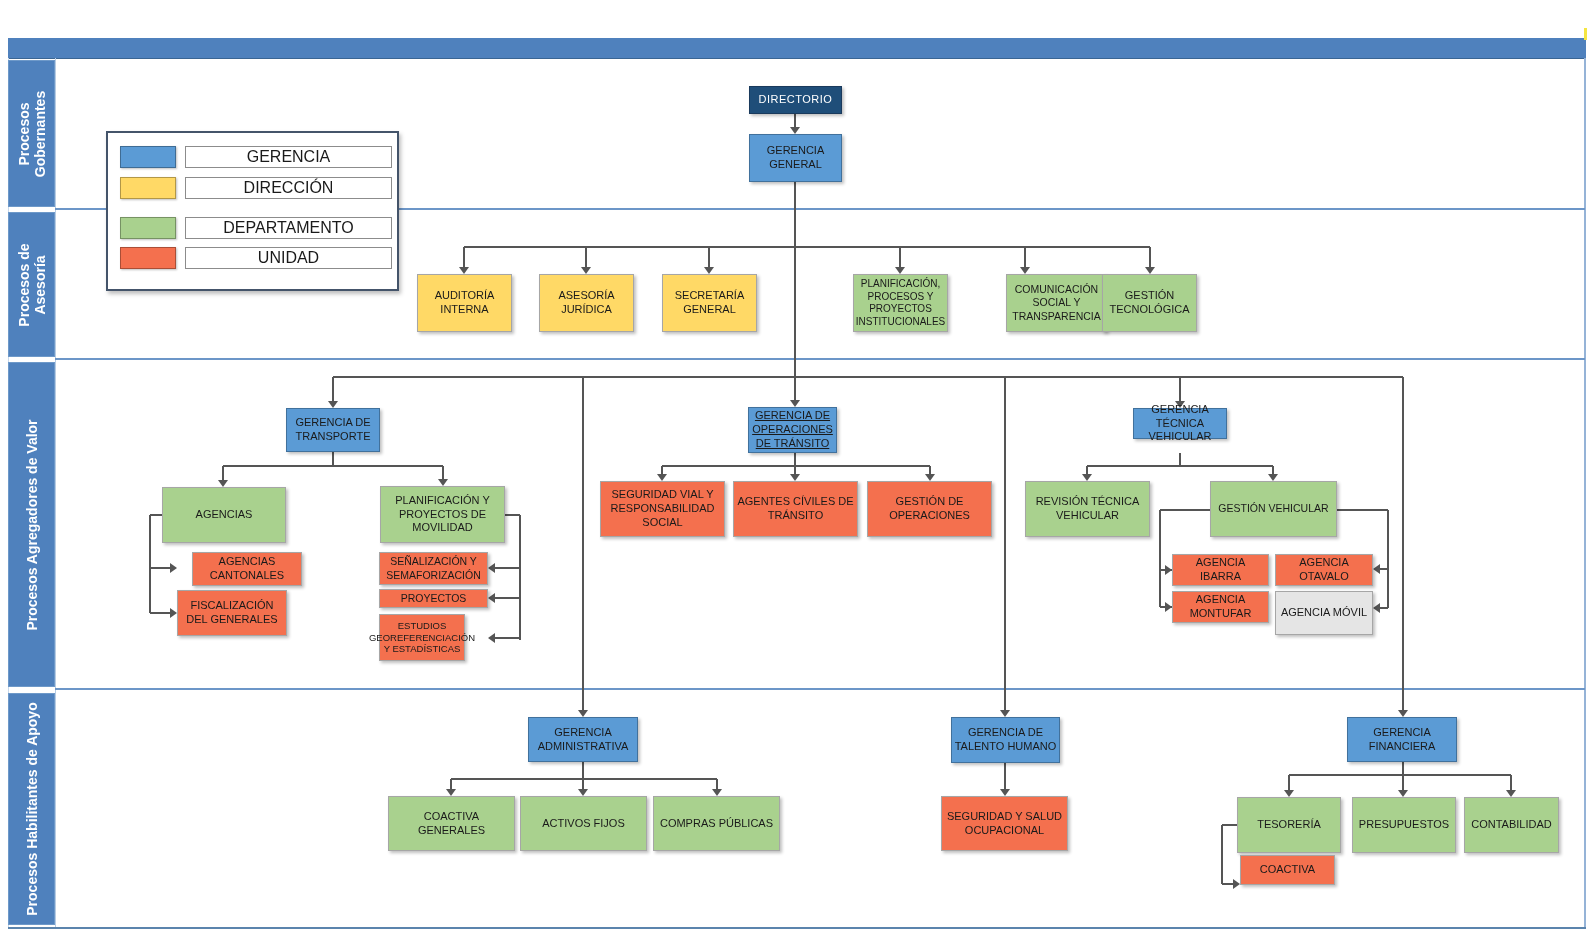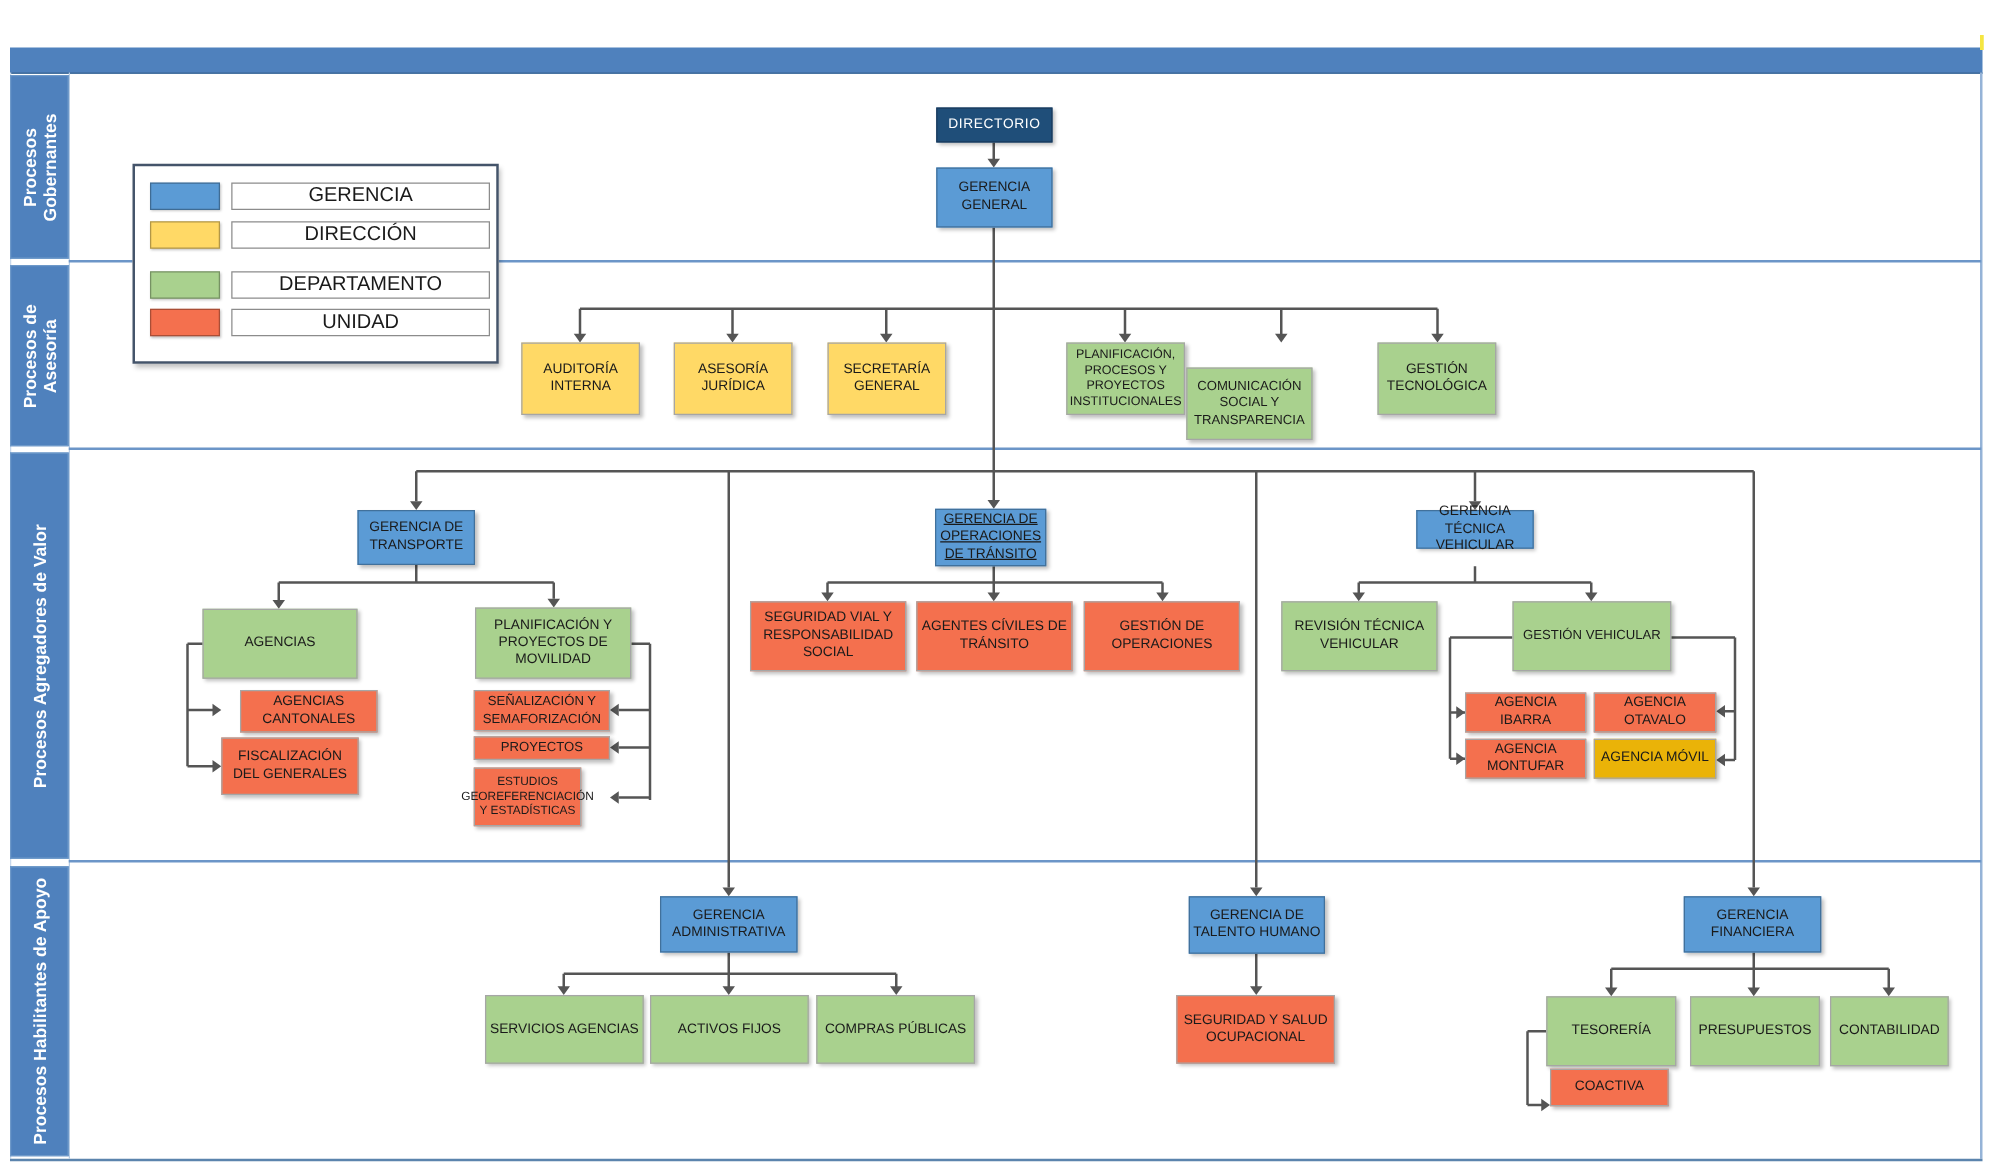--- a/index.html
+++ b/index.html
@@ -178,43 +178,43 @@
       <div class="arrow arrow-down" style="left: 1506px; top: 790px;"></div>
       <div class="arrow arrow-right" style="left: 1233px; top: 879px;"></div>
     </div>
   <div id="node-layer">
       <div class="node" style="left: 749px; top: 86px; width: 93px; height: 28px; font-size: 11px; background: rgb(31, 78, 121); border-color: rgb(26, 58, 92); color: rgb(255, 255, 255); letter-spacing: 0.5px;">DIRECTORIO</div>
       <div class="node" style="left: 749px; top: 134px; width: 93px; height: 48px; font-size: 11px; background: rgb(91, 155, 213); border-color: rgb(65, 113, 156);">GERENCIA GENERAL</div>
       <div class="node" style="left: 417px; top: 274px; width: 95px; height: 58px; font-size: 11px; background: rgb(255, 217, 102);">AUDITORÍA INTERNA</div>
       <div class="node" style="left: 539px; top: 274px; width: 95px; height: 58px; font-size: 11px; background: rgb(255, 217, 102);">ASESORÍA JURÍDICA</div>
       <div class="node" style="left: 662px; top: 274px; width: 95px; height: 58px; font-size: 11px; background: rgb(255, 217, 102);">SECRETARÍA GENERAL</div>
       <div class="node" style="left: 853px; top: 274px; width: 95px; height: 58px; font-size: 10px; background: rgb(169, 209, 142);">PLANIFICACIÓN, PROCESOS Y PROYECTOS INSTITUCIONALES</div>
-      <div class="node" style="left: 949px; top: 274px; width: 101px; height: 58px; font-size: 10.5px; background: rgb(169, 209, 142); margin-top: 20px;">COMUNICACIÓN SOCIAL Y TRANSPARENCIA</div>
+      <div class="node" style="left: 1006px; top: 274px; width: 101px; height: 58px; font-size: 10.5px; background: rgb(169, 209, 142);">COMUNICACIÓN SOCIAL Y TRANSPARENCIA</div>
       <div class="node" style="left: 1102px; top: 274px; width: 95px; height: 58px; font-size: 11px; background: rgb(169, 209, 142);">GESTIÓN TECNOLÓGICA</div>
       <div class="node" style="left: 286px; top: 408px; width: 94px; height: 44px; font-size: 11px; background: rgb(91, 155, 213); border-color: rgb(65, 113, 156);">GERENCIA DE TRANSPORTE</div>
       <div class="node" style="left: 162px; top: 487px; width: 124px; height: 56px; font-size: 11px; background: rgb(169, 209, 142);">AGENCIAS</div>
       <div class="node" style="left: 192px; top: 552px; width: 110px; height: 34px; font-size: 11px; background: rgb(244, 112, 78);">AGENCIAS CANTONALES</div>
       <div class="node" style="left: 177px; top: 590px; width: 110px; height: 46px; font-size: 11px; background: rgb(244, 112, 78);">FISCALIZACIÓN DEL GENERALES</div>
       <div class="node" style="left: 380px; top: 486px; width: 125px; height: 57px; font-size: 11px; background: rgb(169, 209, 142);">PLANIFICACIÓN Y PROYECTOS DE MOVILIDAD</div>
       <div class="node" style="left: 379px; top: 552px; width: 109px; height: 33px; font-size: 10.5px; background: rgb(244, 112, 78);">SEÑALIZACIÓN Y SEMAFORIZACIÓN</div>
       <div class="node" style="left: 379px; top: 589px; width: 109px; height: 19px; font-size: 10.5px; background: rgb(244, 112, 78);">PROYECTOS</div>
       <div class="node" style="left: 379px; top: 614px; width: 86px; height: 47px; font-size: 9.5px; background: rgb(244, 112, 78);">ESTUDIOS GEOREFERENCIACIÓN Y ESTADÍSTICAS</div>
       <div class="node" style="left: 748px; top: 407px; width: 89px; height: 46px; font-size: 11px; background: rgb(91, 155, 213); border-color: rgb(65, 113, 156); text-decoration: underline;">GERENCIA DE OPERACIONES DE TRÁNSITO</div>
       <div class="node" style="left: 600px; top: 481px; width: 125px; height: 56px; font-size: 11px; background: rgb(244, 112, 78);">SEGURIDAD VIAL Y RESPONSABILIDAD SOCIAL</div>
       <div class="node" style="left: 733px; top: 481px; width: 125px; height: 56px; font-size: 11px; background: rgb(244, 112, 78);">AGENTES CÍVILES DE TRÁNSITO</div>
       <div class="node" style="left: 867px; top: 481px; width: 125px; height: 56px; font-size: 11px; background: rgb(244, 112, 78);">GESTIÓN DE OPERACIONES</div>
       <div class="node" style="left: 1133px; top: 408px; width: 94px; height: 31px; font-size: 11px; background: rgb(91, 155, 213); border-color: rgb(65, 113, 156);">GERENCIA TÉCNICA VEHICULAR</div>
       <div class="node" style="left: 1025px; top: 481px; width: 125px; height: 56px; font-size: 11px; background: rgb(169, 209, 142);">REVISIÓN TÉCNICA VEHICULAR</div>
       <div class="node" style="left: 1210px; top: 481px; width: 127px; height: 56px; font-size: 10.5px; background: rgb(169, 209, 142);">GESTIÓN VEHICULAR</div>
       <div class="node" style="left: 1172px; top: 554px; width: 97px; height: 32px; font-size: 11px; background: rgb(244, 112, 78);">AGENCIA IBARRA</div>
       <div class="node" style="left: 1275px; top: 554px; width: 98px; height: 32px; font-size: 11px; background: rgb(244, 112, 78);">AGENCIA OTAVALO</div>
       <div class="node" style="left: 1172px; top: 591px; width: 97px; height: 32px; font-size: 11px; background: rgb(244, 112, 78);">AGENCIA MONTUFAR</div>
-      <div class="node" style="left: 1275px; top: 591px; width: 98px; height: 32px; font-size: 11px; background: #eab308;">AGENCIA MÓVIL</div>
+      <div class="node" style="left: 1275px; top: 591px; width: 98px; height: 44px; font-size: 11px; background: #e5e5e5;">AGENCIA MÓVIL</div>
       <div class="node" style="left: 528px; top: 717px; width: 110px; height: 45px; font-size: 11px; background: rgb(91, 155, 213); border-color: rgb(65, 113, 156);">GERENCIA ADMINISTRATIVA</div>
-      <div class="node" style="left: 388px; top: 796px; width: 127px; height: 55px; font-size: 11px; background: rgb(169, 209, 142);">SERVICIOS AGENCIAS</div>
+      <div class="node" style="left: 388px; top: 796px; width: 127px; height: 55px; font-size: 11px; background: rgb(169, 209, 142);">COACTIVA GENERALES</div>
       <div class="node" style="left: 520px; top: 796px; width: 127px; height: 55px; font-size: 11px; background: rgb(169, 209, 142);">ACTIVOS FIJOS</div>
       <div class="node" style="left: 653px; top: 796px; width: 127px; height: 55px; font-size: 11px; background: rgb(169, 209, 142);">COMPRAS PÚBLICAS</div>
       <div class="node" style="left: 951px; top: 717px; width: 109px; height: 46px; font-size: 11px; background: rgb(91, 155, 213); border-color: rgb(65, 113, 156);">GERENCIA DE TALENTO HUMANO</div>
       <div class="node" style="left: 941px; top: 796px; width: 127px; height: 55px; font-size: 11px; background: rgb(244, 112, 78);">SEGURIDAD Y SALUD OCUPACIONAL</div>
       <div class="node" style="left: 1347px; top: 717px; width: 110px; height: 45px; font-size: 11px; background: rgb(91, 155, 213); border-color: rgb(65, 113, 156);">GERENCIA FINANCIERA</div>
       <div class="node" style="left: 1237px; top: 797px; width: 104px; height: 56px; font-size: 11px; background: rgb(169, 209, 142);">TESORERÍA</div>
       <div class="node" style="left: 1352px; top: 797px; width: 104px; height: 56px; font-size: 11px; background: rgb(169, 209, 142);">PRESUPUESTOS</div>
       <div class="node" style="left: 1464px; top: 797px; width: 95px; height: 56px; font-size: 11px; background: rgb(169, 209, 142);">CONTABILIDAD</div>
       <div class="node" style="left: 1240px; top: 855px; width: 95px; height: 30px; font-size: 11px; background: rgb(244, 112, 78);">COACTIVA</div>
     </div>

